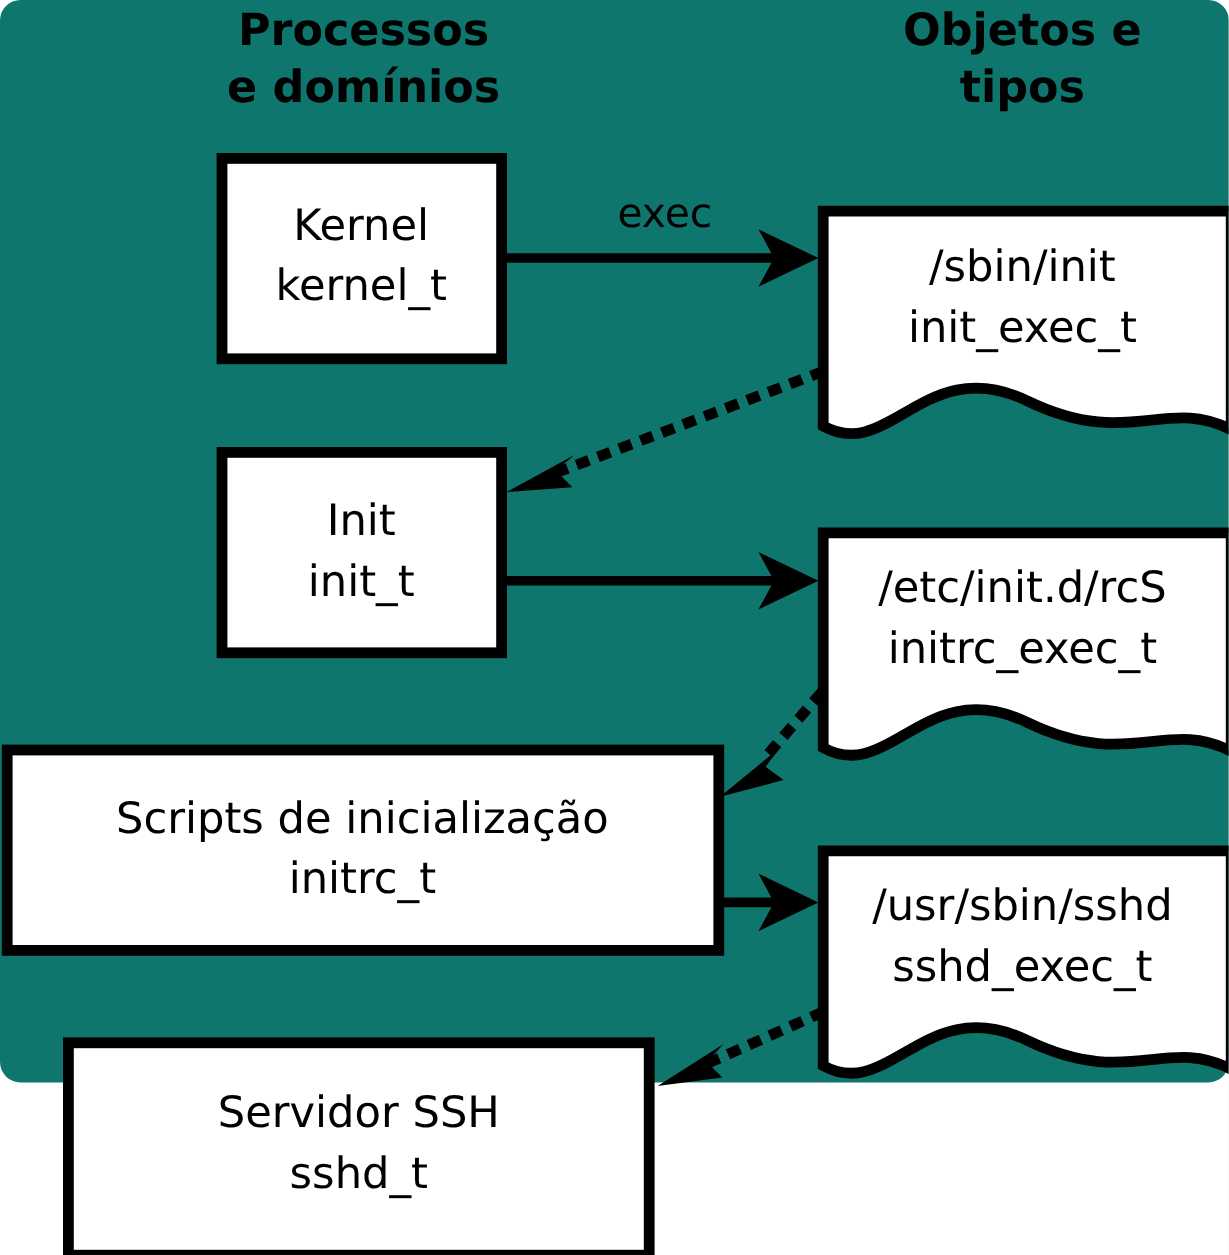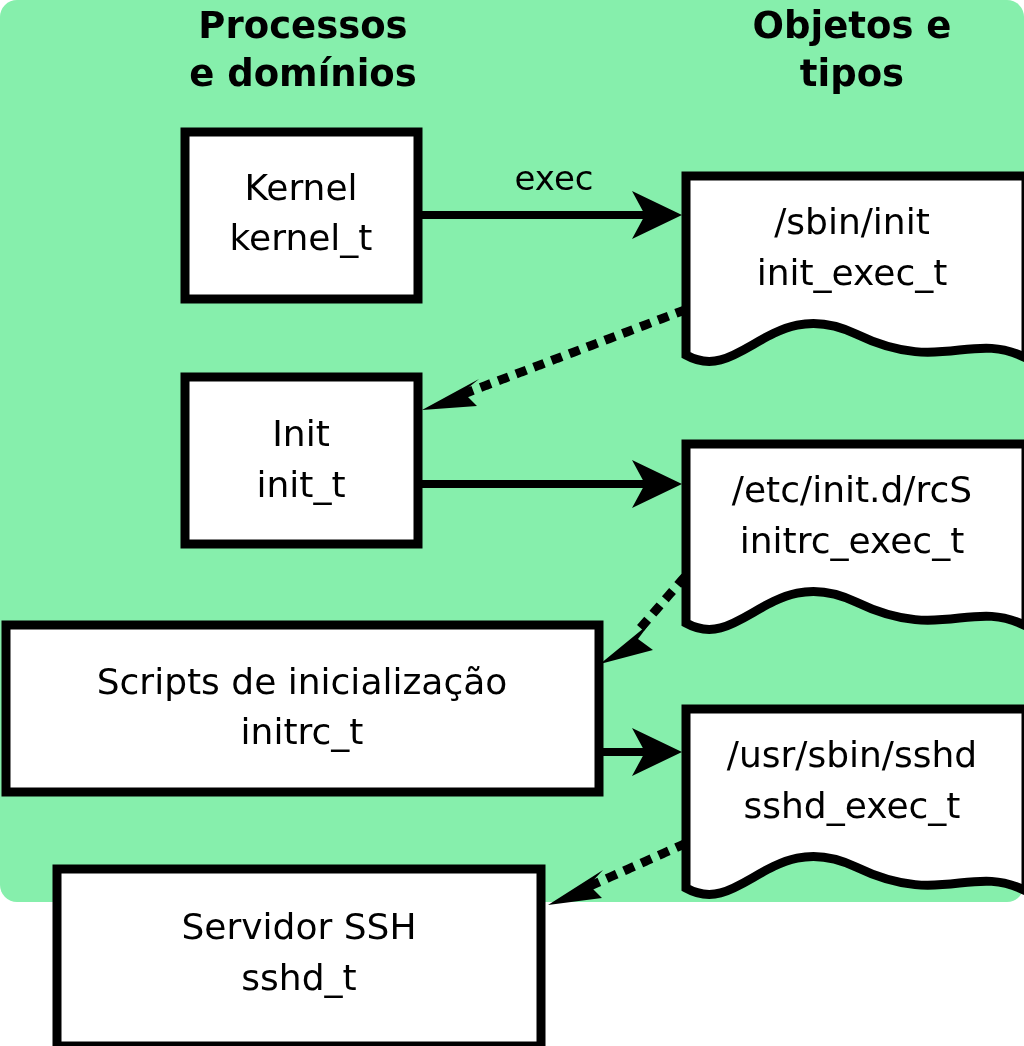--- a/index.html
+++ b/index.html
@@ -10,21 +10,21 @@
   body {
     width: 1024px;
     height: 1046px;
     overflow: hidden;
     font-family: "DejaVu Sans", sans-serif;
   }
   #diagram-root {
     position: relative;
     width: 1024px;
     height: 902px;
-    background: #86efac;
+    background: #0f766e;
     border-radius: 17px;
   }
   svg.diagram {
     display: block;
     width: 1024px;
     height: 1046px;
   }
   .col-header {
     font-family: "DejaVu Sans", sans-serif;
     font-weight: bold;

